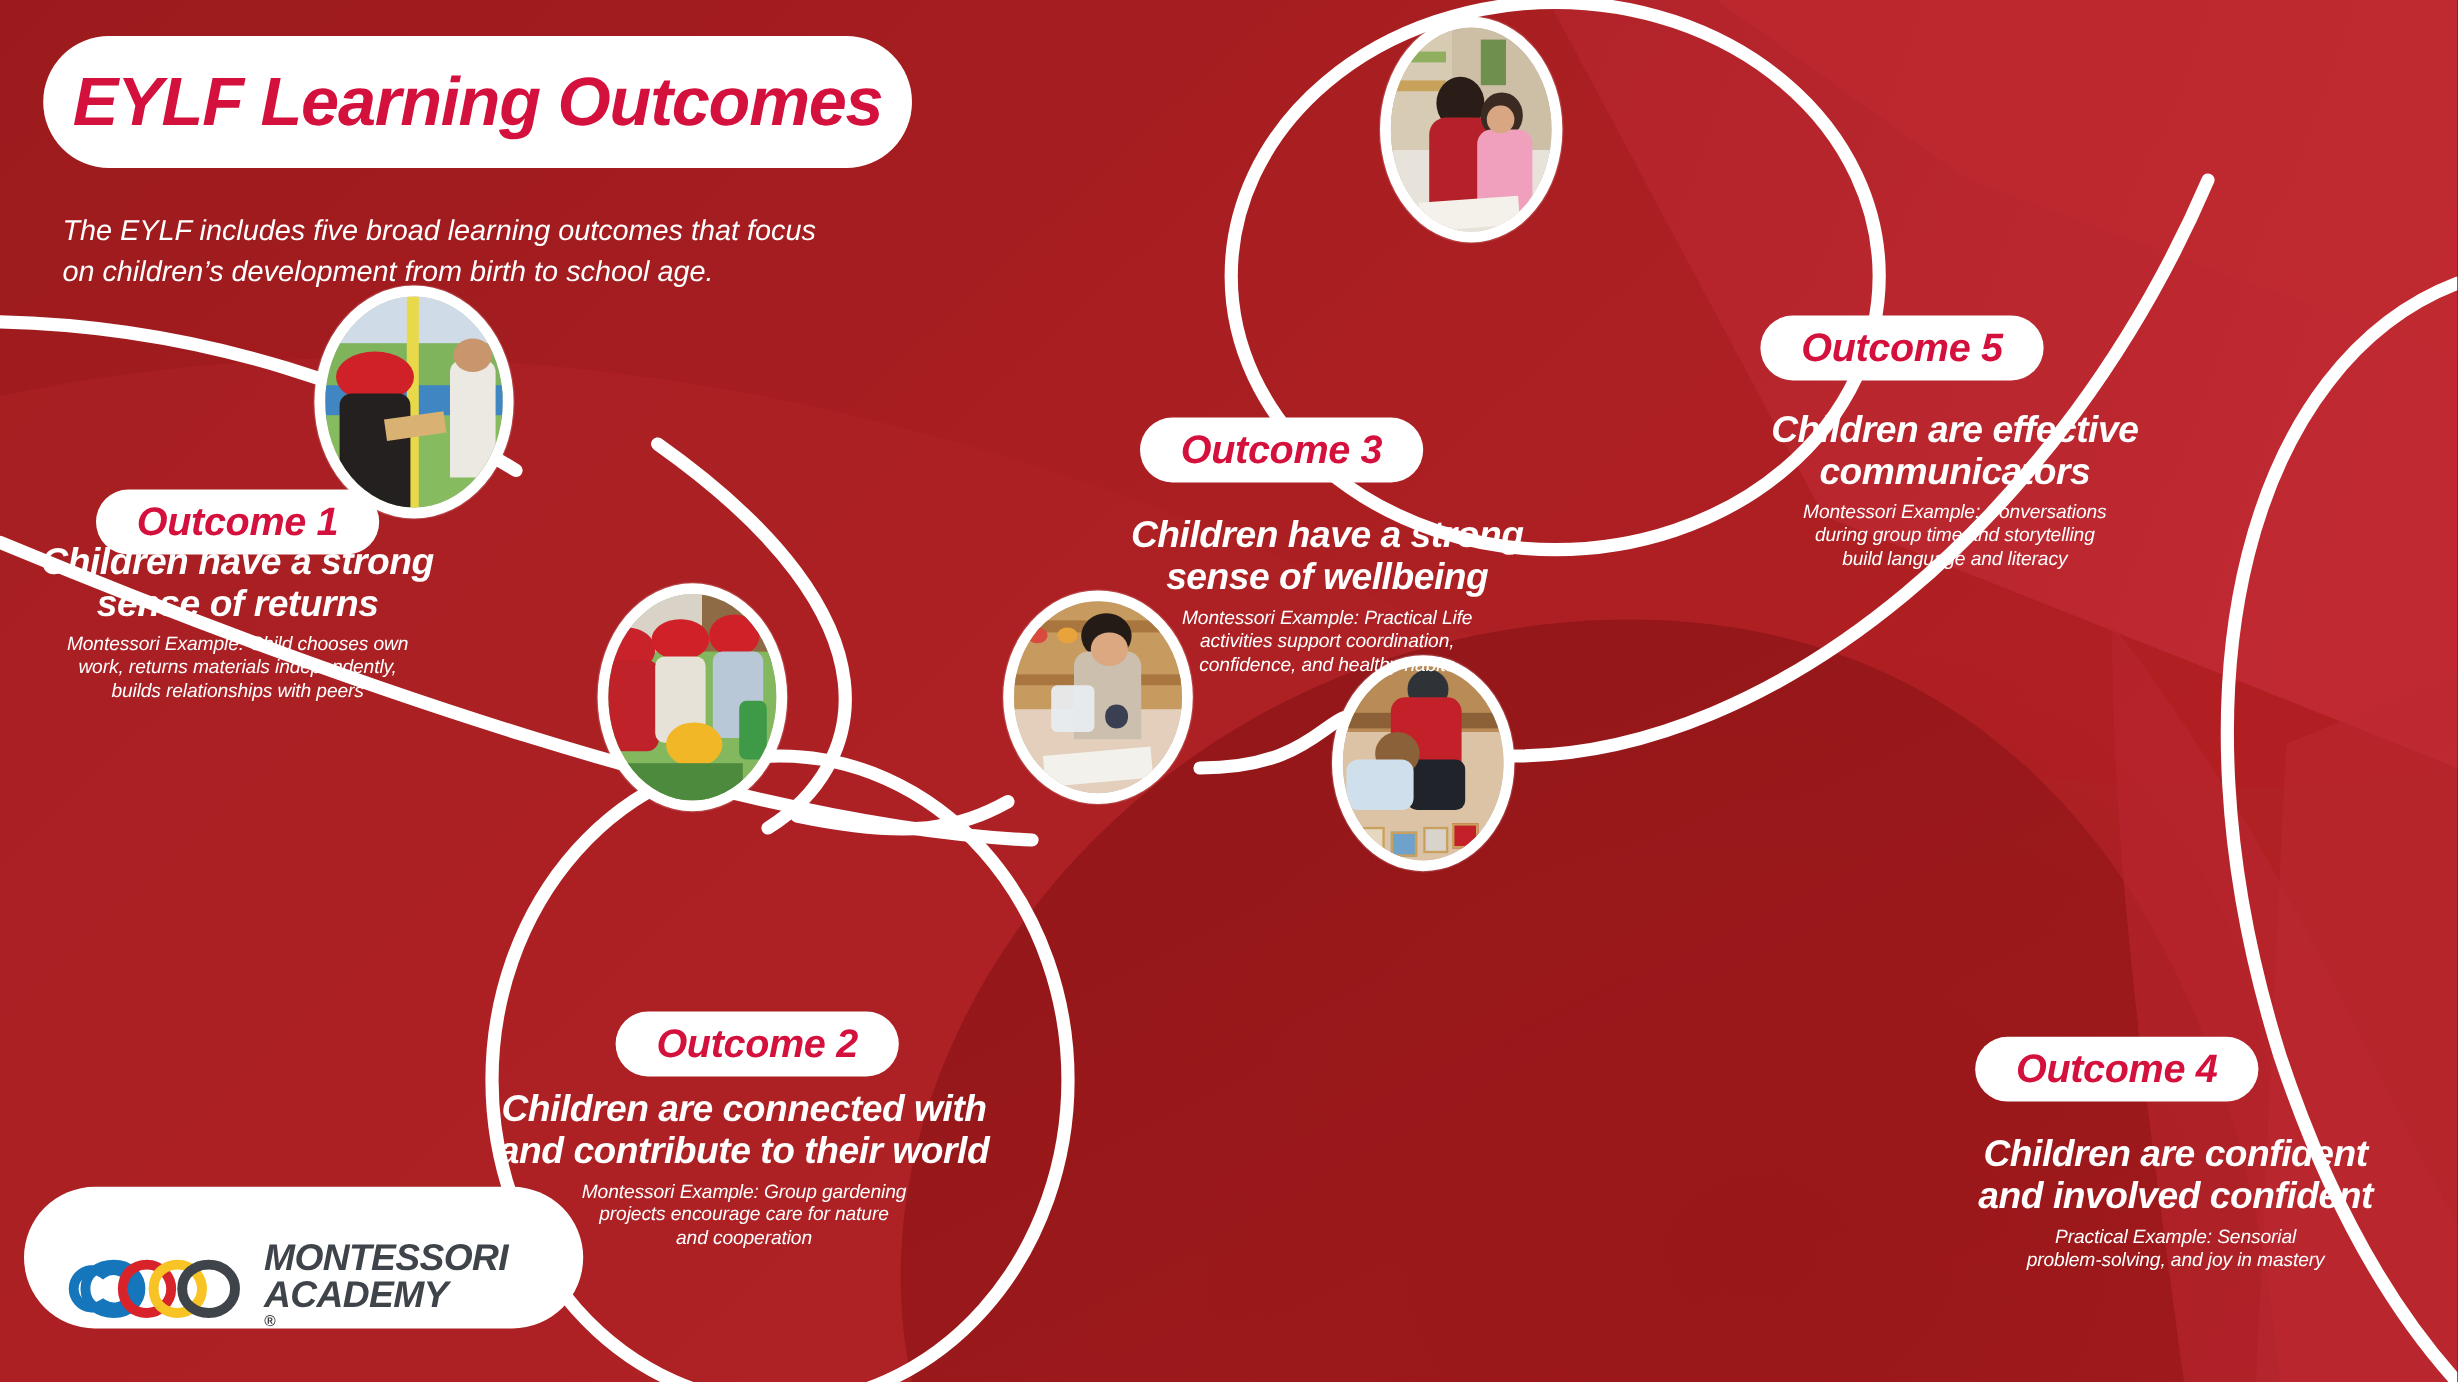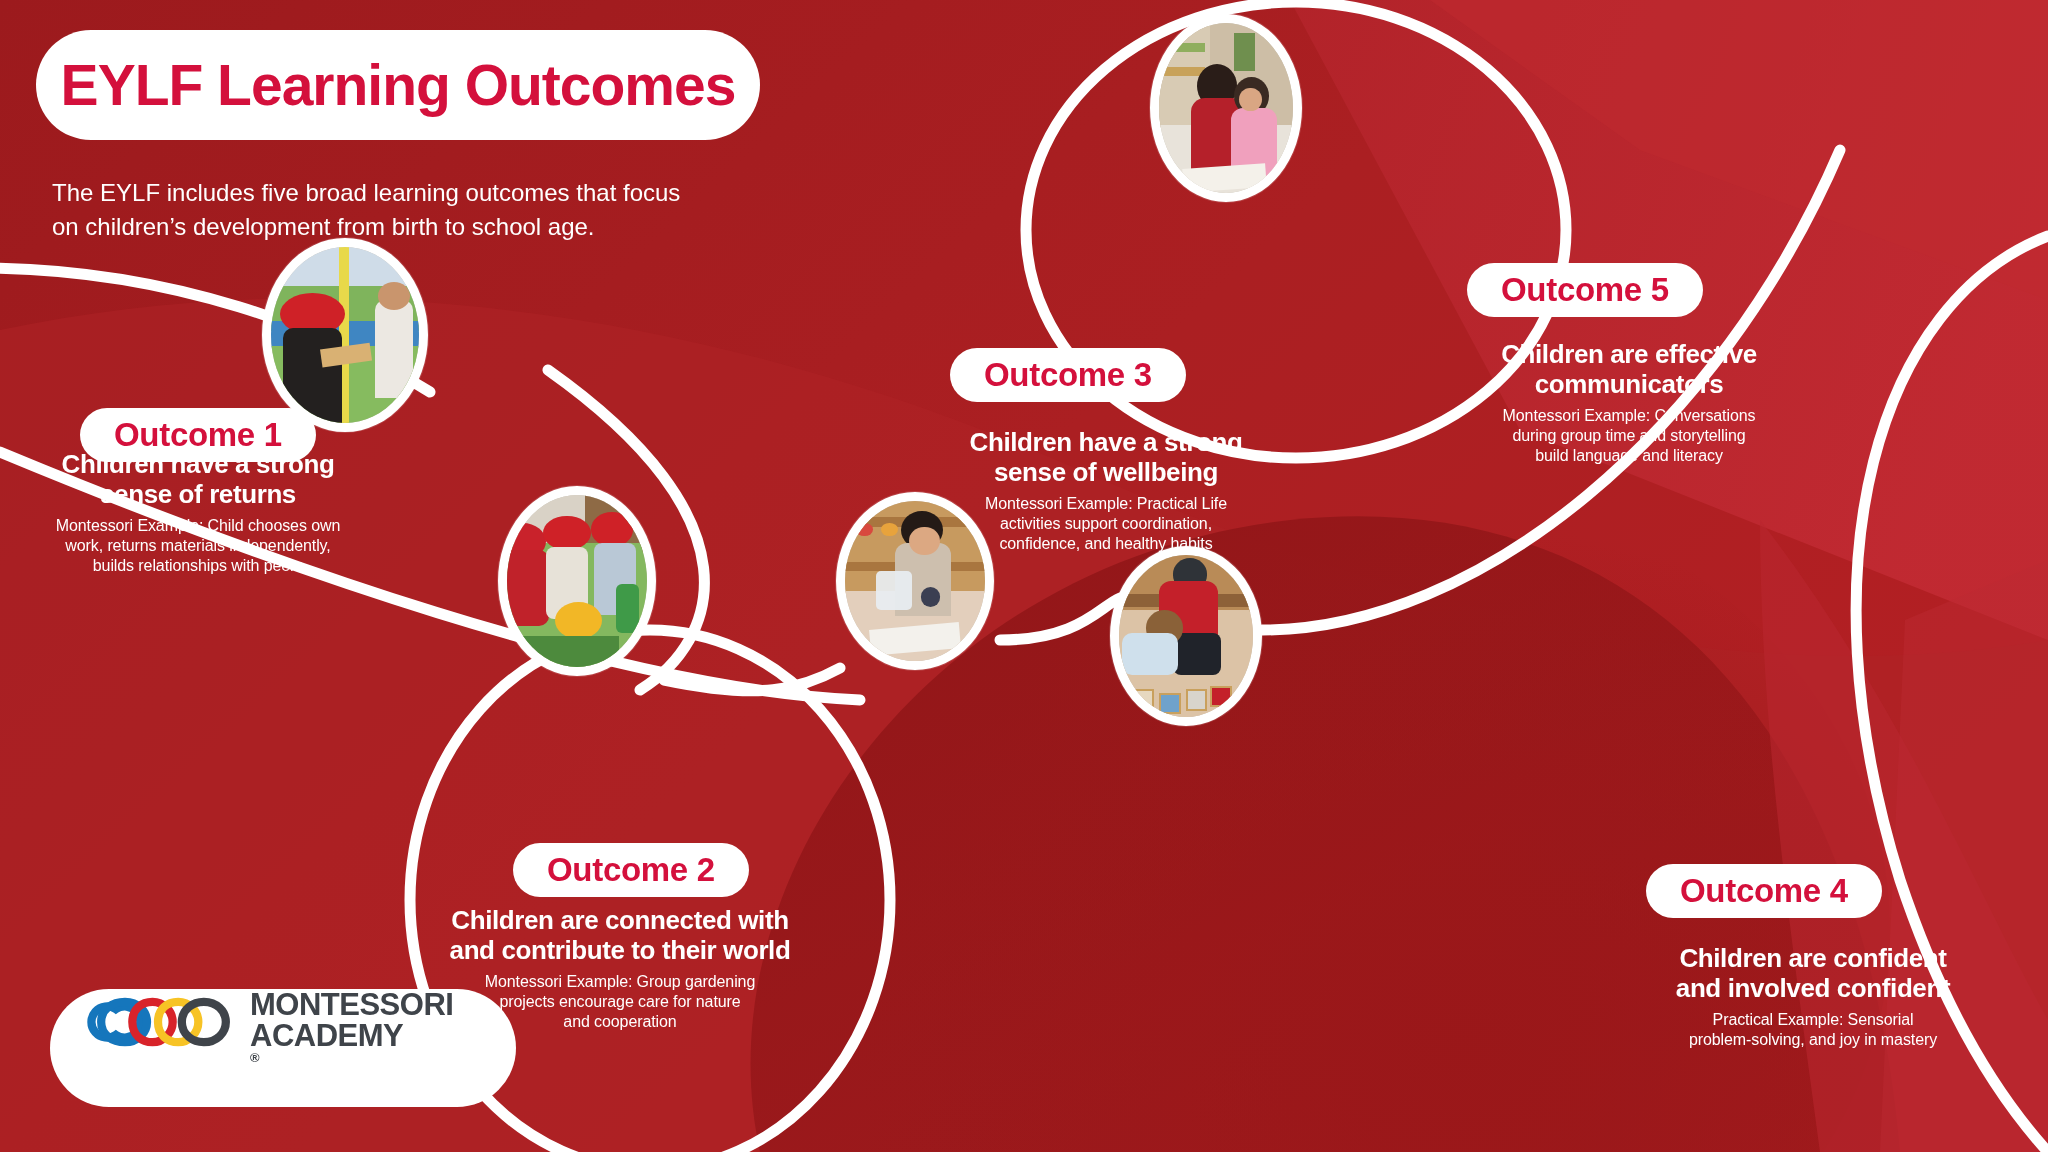--- a/index.html
+++ b/index.html
@@ -7,20 +7,21 @@
   html,body { background:#7a1414; }
   body {
     font-family:"Liberation Sans", sans-serif;
     -webkit-font-smoothing:antialiased;
   }
   .stage {
     position:relative;
     width:2048px; height:1152px;
     overflow:hidden;
     background:#404040;
+    font-style:italic;
   }
   .bg-svg, .line-svg { position:absolute; inset:0; width:2048px; height:1152px; }
   .bg-svg { z-index:1; }
   .line-svg { z-index:3; pointer-events:none; }
 
   
   .pill {
     position:absolute; z-index:6;
     background:#ffffff;
     border-radius:999px;
@@ -44,21 +45,21 @@
   
   .intro {
     position:absolute; z-index:6;
     left:52px; top:176px; width:820px;
     color:#ffffff; font-size:24px; line-height:1.42;
     font-weight:400;
   }
   .block { position:absolute; z-index:6; text-align:center; }
   .block .headline {
     color:#ffffff; font-weight:bold;
-    font-size:26px; line-height:1.14;
+    font-size:31px; line-height:1.14;
     letter-spacing:-0.4px;
     margin-bottom:7px;
   }
   .block .example {
     color:#ffffff; font-weight:400;
     font-size:16px; line-height:1.23;
     letter-spacing:-0.1px;
   }
 
   
@@ -70,23 +71,23 @@
     background:#c9c2b6;
     box-shadow:0 0 0 1px rgba(255,255,255,.15);
   }
   .bubble .ph { position:absolute; inset:0; }
   .blob { position:absolute; border-radius:50%; }
   .rect { position:absolute; }
 
   
   .logo-pill {
     position:absolute; z-index:6;
-    left:50px; top:989px; width:466px; height:118px;
+    left:20px; top:989px; width:466px; height:118px;
     background:#fff; border-radius:999px;
-    display:flex; align-items:flex-start; gap:18px;
+    display:flex; align-items:flex-end; gap:18px;
     padding:0 34px;
   }
   .logo-mark { width:148px; height:66px; flex:0 0 auto; }
   .logo-words {
     display:flex; flex-direction:column;
     color:#3f444a; font-weight:bold;
     font-size:31px; line-height:1.0; letter-spacing:-0.5px;
   }
   .logo-words span { display:block; }
   .logo-words .reg { font-size:13px; vertical-align:super; }

